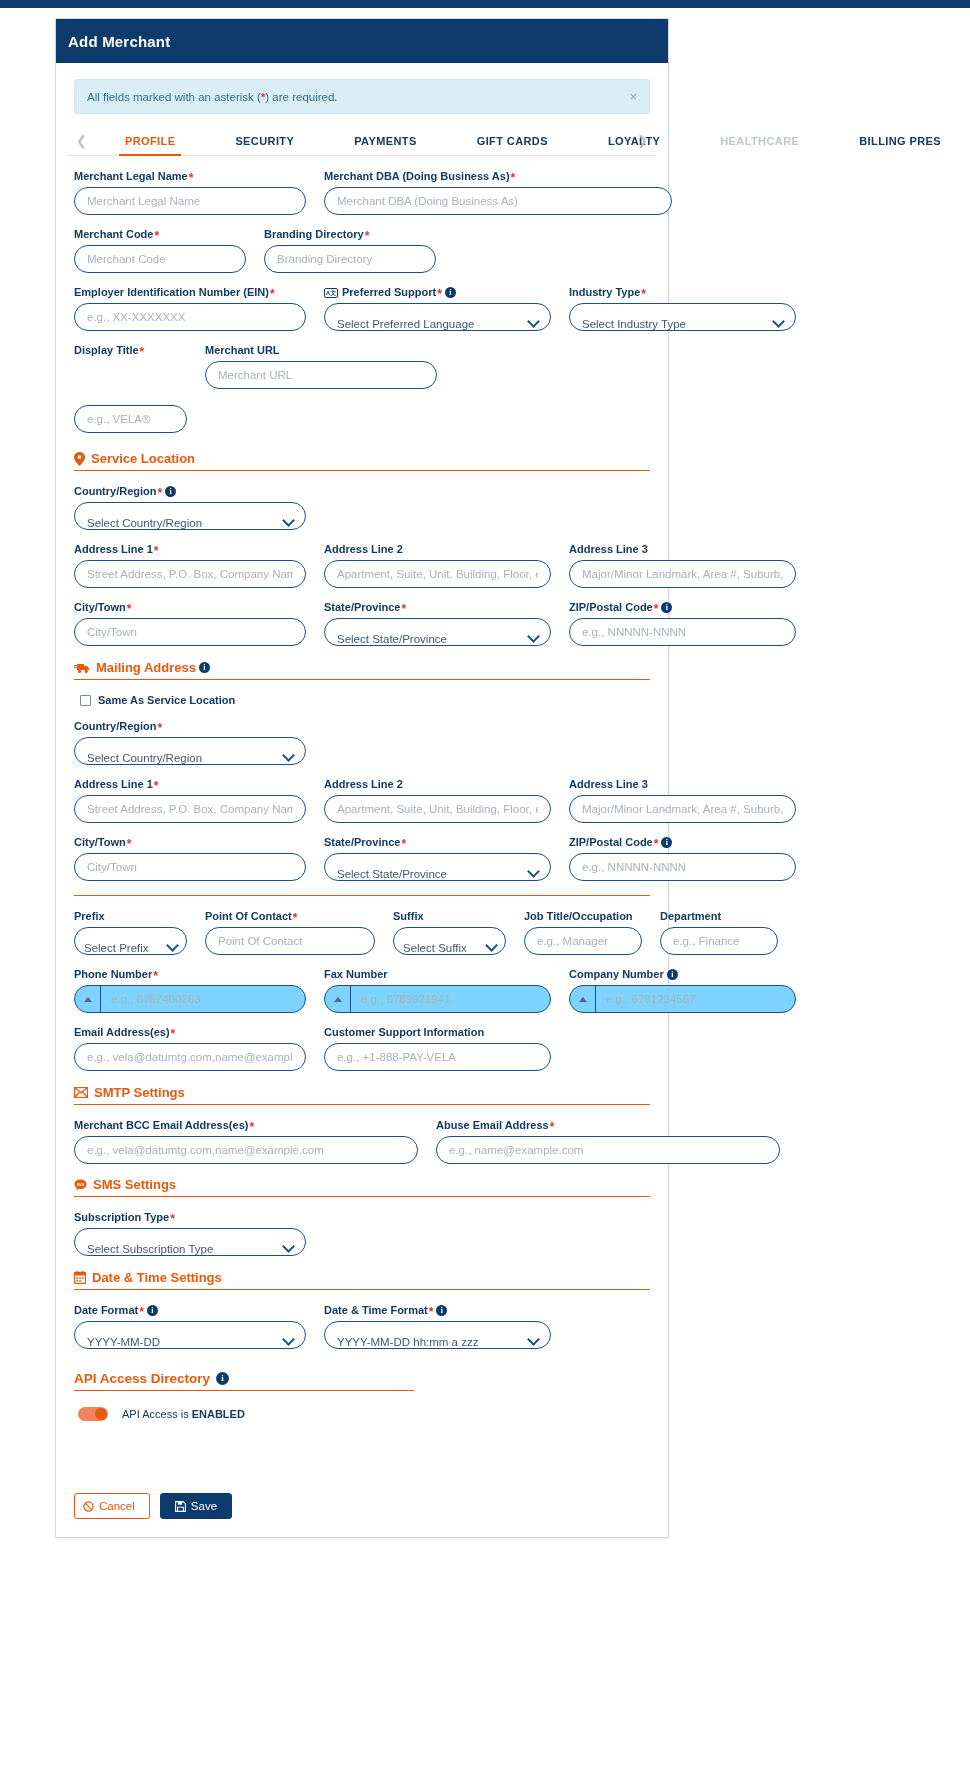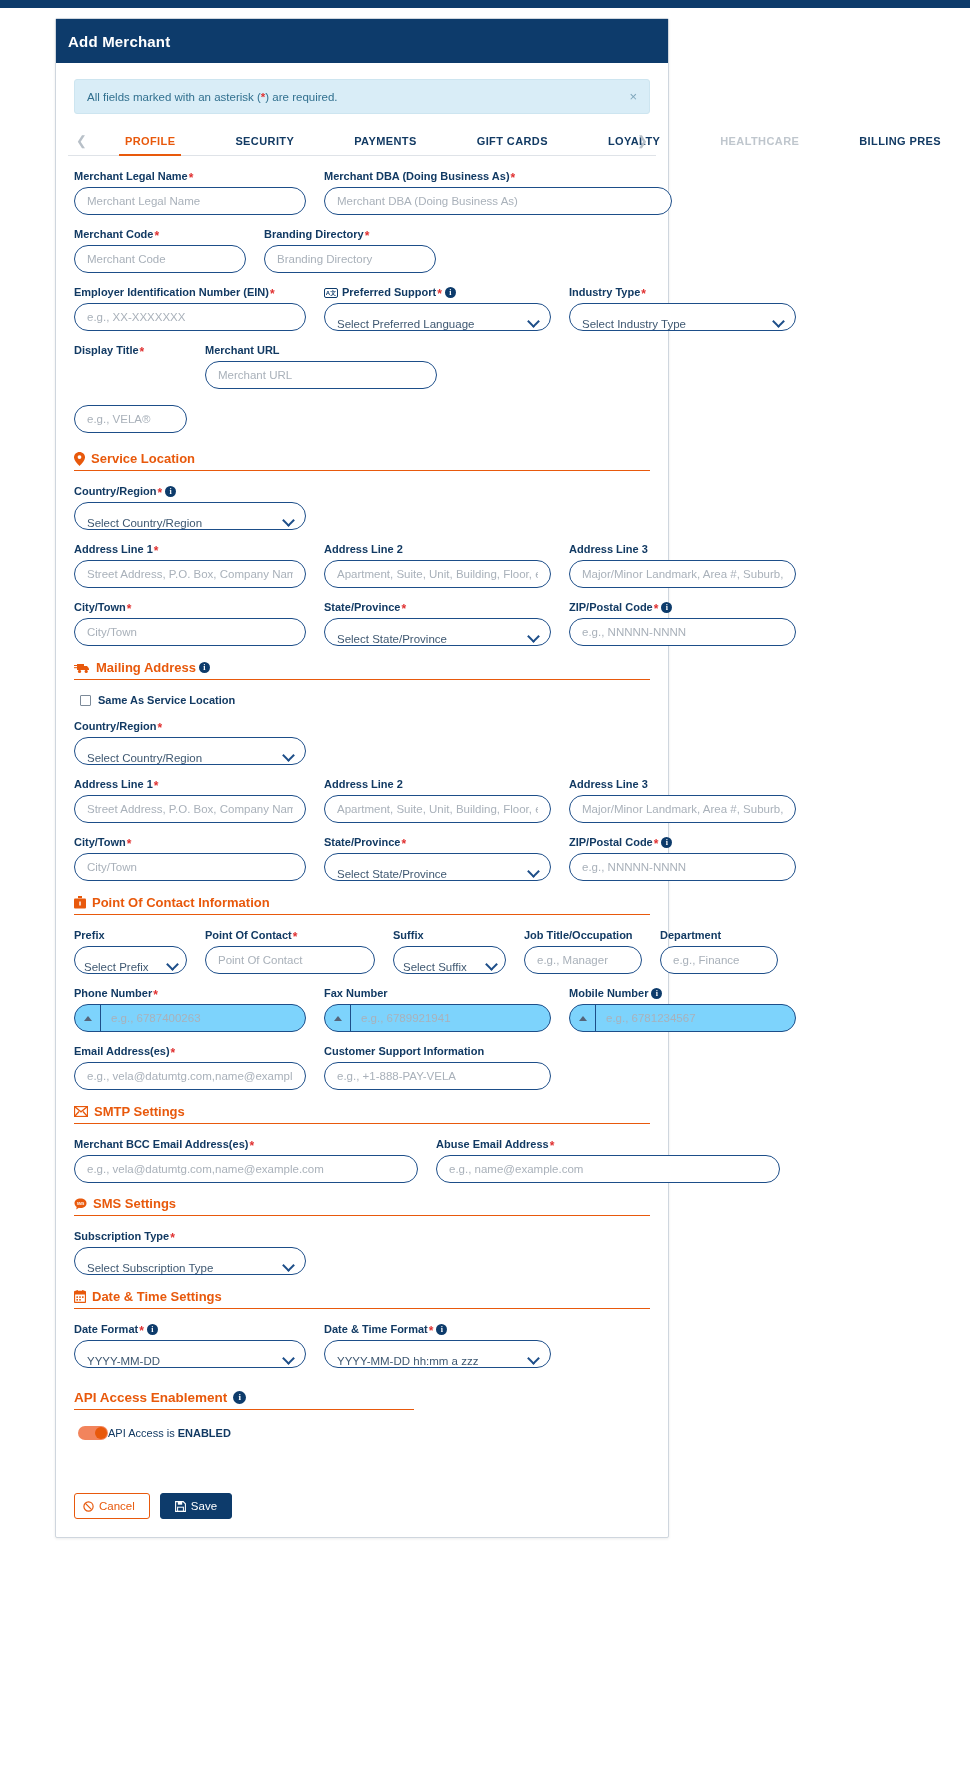--- a/index.html
+++ b/index.html
@@ -109,21 +109,21 @@
   .phone-in { border:none; outline:none; flex:1; padding:0 10px; font-size:11.5px; color:#123a63; font-family:"Liberation Sans",sans-serif; background:transparent;}
   .phone-in::placeholder { color:#a9b1ba; }
 
   .api-head { display:flex; align-items:center; color:#e8590c; font-weight:bold; font-size:13.5px; }
   .api-rule { border-bottom:1.5px solid #e8590c; width:340px; margin:4px 0 16px 0; }
   .toggle-row { display:flex; align-items:center; margin-left:4px; }
   .toggle {
     width:30px; height:14px; border-radius:7px; background:#f2845c; position:relative; cursor:pointer;
   }
   .toggle .knob { position:absolute; right:1px; top:1px; width:12px; height:12px; border-radius:50%; background:#e8590c; }
-  .toggle-txt { margin-left:0; font-size:11px; color:#123a63; }
+  .toggle-txt { margin-left:14px; font-size:11px; color:#123a63; }
   .toggle-txt b { font-weight:bold; }
 
   .footer { position:absolute; left:18px; bottom:18px; display:flex; align-items:center; }
   .btn {
     height:26px; border-radius:3px; display:inline-flex; align-items:center;
     padding:0 14px; font-size:11.5px; cursor:pointer; margin-right:10px;
   }
   .btn-cancel { border:1px solid #e8590c; color:#e8590c; background:#fff;padding-left:8px; }
   .btn-save { background:#0d3b6b; color:#ffffff; border:1px solid #0d3b6b; }
   .btn .bi { margin-right:5px; display:inline-flex; }
@@ -400,30 +400,20 @@
                 <span>ZIP/Postal Code</span>
                 <span class="req">*</span>
                 <span class="info">i</span>
               </label>
             <input class="fld" style="width: 227px;" placeholder="e.g., NNNNN-NNNN">
           </div>
         </div>
       </div>
 
       <div style="margin-top:14px;">
-        <div class="section-head">
-          <span class="sec-ico">
-            <svg width="12" height="13" viewBox="0 0 12 13">
-                <rect x="4" y="0" width="4" height="2.2" fill="#e8590c"></rect>
-                <rect x="0" y="2.6" width="12" height="10" rx="1" fill="#e8590c"></rect>
-                <rect x="5.3" y="5.5" width="1.4" height="4" fill="#fff"></rect>
-              </svg>
-          </span>
-          <span>Point Of Contact Information</span>
-        </div>
         <div class="section-rule"></div>
 
         <div class="row">
           <div class="fg" style="width:113px;">
             <label class="lbl">
                 <span>Prefix</span>
               </label>
             <div class="selbox" style="width:113px;padding:0 9px;">
               <span class="cv">Select Prefix</span>
               <span class="chev"></span>
@@ -478,21 +468,21 @@
               </label>
             <div class="phone-wrap" style="width:227px;">
               <div class="phone-cc">
                   <span class="caret-up"></span>
                 </div>
               <input class="phone-in" placeholder="e.g., 6789921941" style="">
             </div>
           </div>
           <div class="fg" style="width:227px;margin-right:0;">
             <label class="lbl">
-                <span>Mobile Number</span>
+                <span>Company Number</span>
                 <span class="info">i</span>
               </label>
             <div class="phone-wrap" style="width:227px;">
               <div class="phone-cc">
                   <span class="caret-up"></span>
                 </div>
               <input class="phone-in" placeholder="e.g., 6781234567" style="">
             </div>
           </div>
         </div>
@@ -611,21 +601,21 @@
             <div class="selbox" style="width:227px;">
               <span class="cv">YYYY-MM-DD hh:mm a zzz</span>
               <span class="chev"></span>
             </div>
           </div>
         </div>
       </div>
 
       <div style="margin-top:22px;">
         <div class="api-head">
-          <span>API Access Enablement</span>
+          <span>API Access Directory</span>
           <span class="info" style="width:13px;height:13px;line-height:13px;font-size:9px;margin-left:6px;">i</span>
         </div>
         <div class="api-rule"></div>
         <div class="toggle-row">
           <div class="toggle">
               <span class="knob"></span>
             </div>
           <div class="toggle-txt">
             <span>API Access is</span>
             <b>ENABLED</b>

